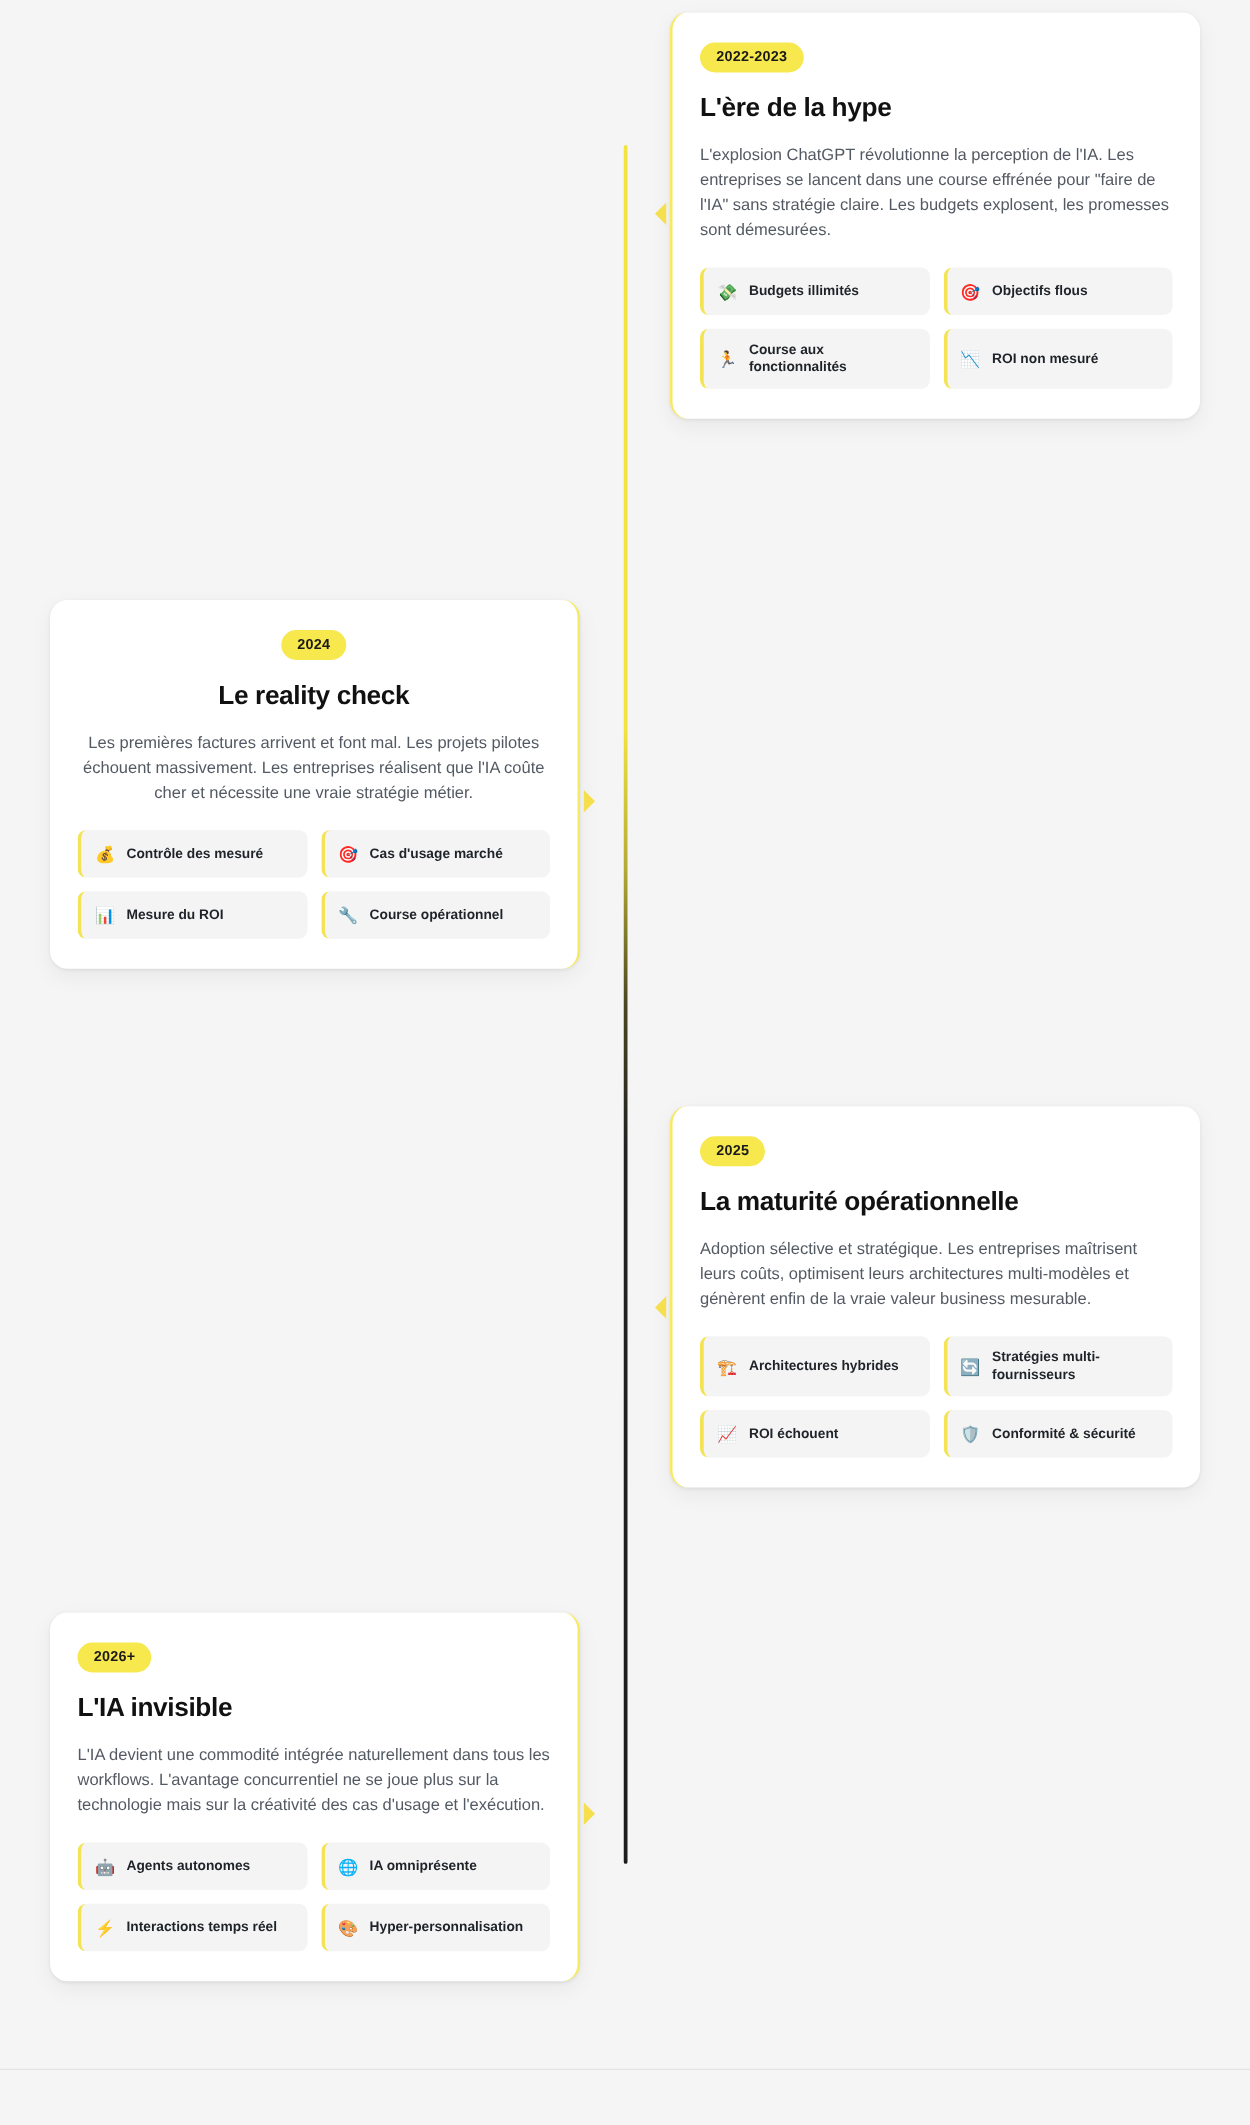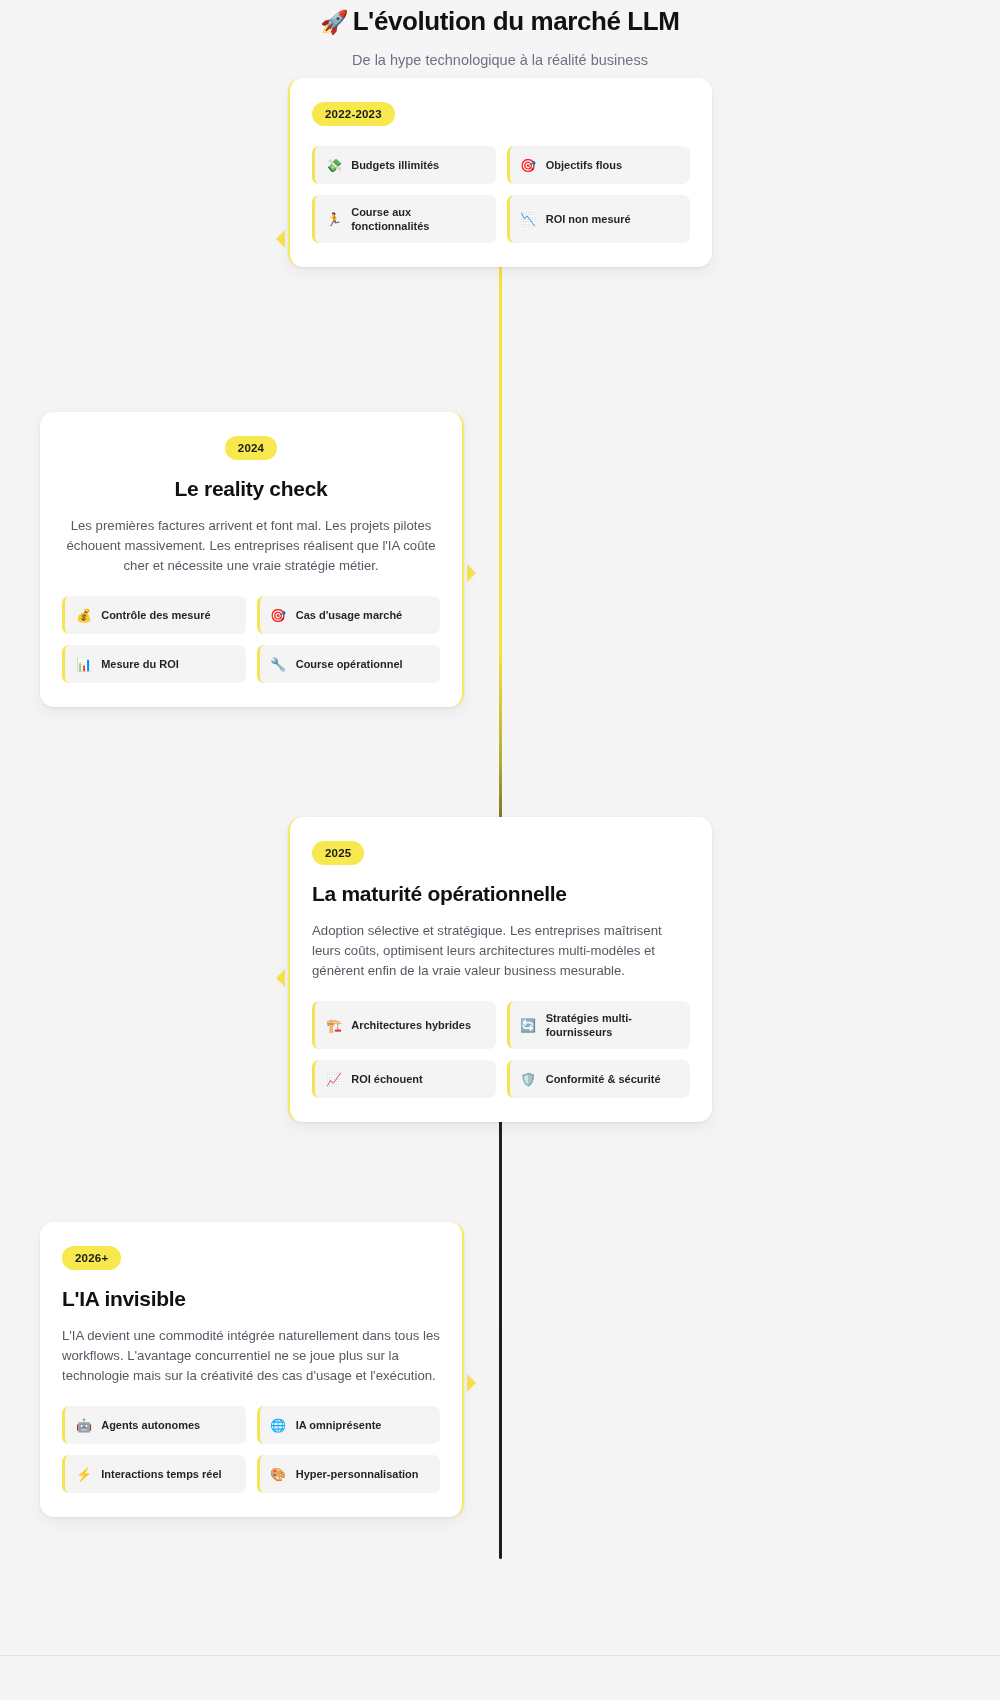--- a/index.html
+++ b/index.html
@@ -41,21 +41,21 @@
     top: 116px;
     width: 3px;
     height: 1375px;
     border-radius: 2px;
     background: linear-gradient(to bottom,
       #f2e33f 0%, #f2e33f 34%, #b5ab35 42%,
       #4a4620 50%, #222222 58%, #1c1c1c 100%);
   }
 
   .row { position: relative; display: flex; }
-  .row.right { justify-content: center; }
+  .row.right { justify-content: flex-end; }
   .row.left  { justify-content: flex-start; }
 
   .card {
     position: relative;
     width: 424px;
     background: #ffffff;
     border-radius: 14px;
     padding: 24px 22px 24px 22px;
     box-shadow: 0 1px 3px rgba(0,0,0,0.07), 0 6px 18px rgba(0,0,0,0.055);
   }
@@ -134,32 +134,26 @@
     left: 0; bottom: 44px;
     width: 1000px; height: 1px;
     background: #e3e3e3;
   }
 </style>
 </head>
 <body>
 
 <div id="page">
 
-  <div class="header">
-    <h1 class="page-title">
-      <span class="rocket">🚀</span><span>L'évolution du marché LLM</span>
-    </h1>
-    <div class="page-subtitle">De la hype technologique à la réalité business</div>
-  </div>
 
   <div class="timeline">
     <div class="spine"></div>
     <div id="rows">
         <div class="row right" style="margin-top: 6px;">
-          <div class="card"><div class="pointer"></div><span class="badge">2022-2023</span><div class="chips">
+          <div class="card"><div class="pointer"></div><span class="badge">2022-2023</span><div class="card-title">L'ère de la hype</div><p class="card-desc">L'explosion ChatGPT révolutionne la perception de l'IA. Les entreprises se lancent dans une course effrénée pour "faire de l'IA" sans stratégie claire. Les budgets explosent, les promesses sont démesurées.</p><div class="chips">
               <div class="chip">
                 <span class="chip-icon">💸</span>
                 <span class="chip-label">Budgets illimités</span>
               </div>
               <div class="chip">
                 <span class="chip-icon">🎯</span>
                 <span class="chip-label">Objectifs flous</span>
               </div>
               <div class="chip">
                 <span class="chip-icon">🏃</span>

